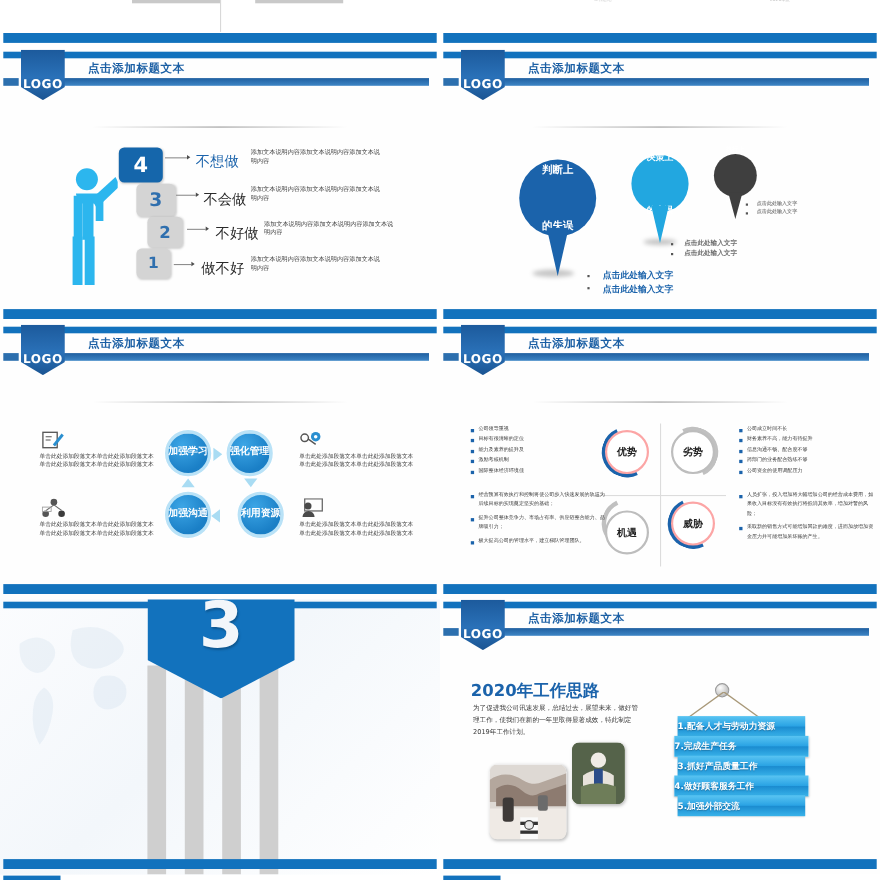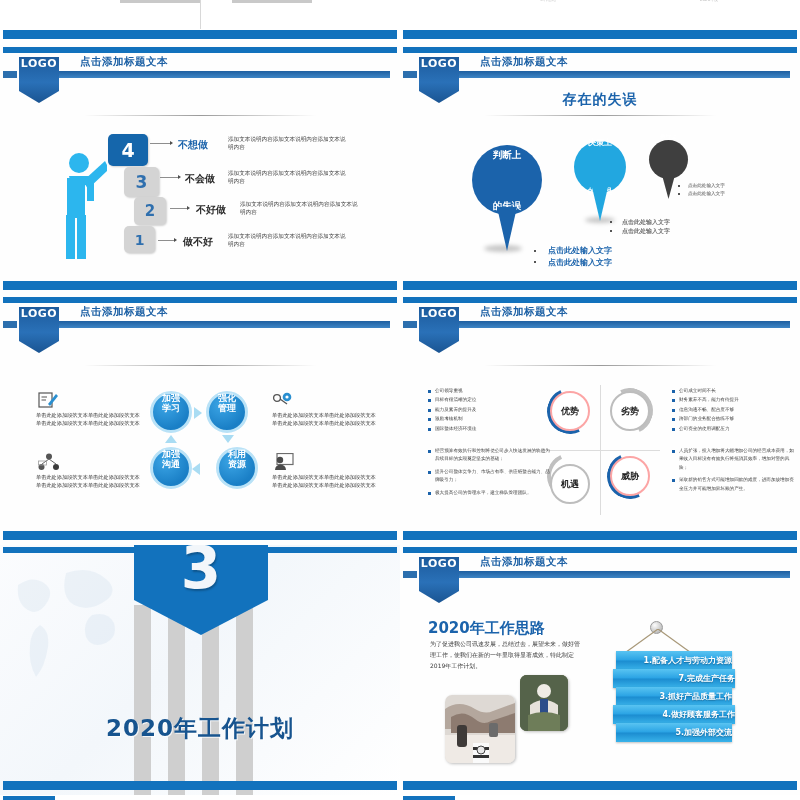--- a/index.html
+++ b/index.html
@@ -23,24 +23,24 @@
   .strip .ghosttxt { position:absolute; font-size:4px; color:#bdbdbd; white-space:nowrap; }
 
   
   .topline { position:absolute; left:3px; right:3px; top:2px; height:6px; background:#1272bd; }
   .botline { position:absolute; left:3px; right:3px; bottom:5px; height:9px; background:#1272bd; }
   .hdrbar  { position:absolute; left:57px; right:10px; top:26px; height:7px;
              background:linear-gradient(to bottom,#1f5fa0,#3e86c6); }
   .hdrtick { position:absolute; left:3px; top:26px; width:14px; height:7px; background:#2c6fae; }
 
   .logo-badge {
-    position:absolute; left:19px; top:12px; width:40px; height:46px;
+    position:absolute; left:19px; top:0; width:40px; height:46px;
     background:linear-gradient(to bottom,#1c5a9c 0%,#2a71b8 55%,#1a5492 100%);
     clip-path: polygon(0 0, 100% 0, 100% 74%, 50% 100%, 0 74%);
-    display:flex; align-items:flex-start; justify-content:center;
+    display:flex; align-items:flex-end; justify-content:center;
     padding-bottom:8px;
   }
   .logo-badge span { color:#fff; font-size:11px; font-weight:bold; letter-spacing:.5px; }
 
   .hdr-title {
     position:absolute; left:80px; top:10px; font-size:10.5px; font-weight:bold;
     color:#1b5fa4; letter-spacing:.5px;
   }
 
   .sec-title {
@@ -53,41 +53,41 @@
   }
 
   
   .s1-person { position:absolute; left:63px; top:100px; width:44px; height:114px; }
   .step {
     position:absolute; border-radius:5px; display:flex; align-items:center; justify-content:center;
     font-weight:bold; box-shadow:1px 1px 2px rgba(0,0,0,.18);
   }
   .step.g { background:#d4d4d4; color:#2f6fae; }
   .step.b { background:#1566ab; color:#fff; }
-  .s1-row-title { position:absolute; font-size:10px; font-weight:bold; }
+  .s1-row-title { position:absolute; font-size:13px; font-weight:normal; }
   .s1-row-body  { position:absolute; font-size:5.6px; color:#3a3a3a; line-height:1.5; width:118px; }
   .s1-dash { position:absolute; height:1px; background:#8e8e8e; }
   .s1-arrow { position:absolute; width:0;height:0;border-left:3px solid #4d4d4d;
               border-top:2px solid transparent;border-bottom:2px solid transparent; }
 
   
   .bubble { position:absolute; border-radius:50%; display:flex; flex-direction:column;
             align-items:center; justify-content:center; color:#fff; font-weight:bold;
             text-align:center; line-height:1.25;gap:39px; }
   .bubble::after{ content:""; position:absolute; left:50%; top:92%; transform:translateX(-50%);
             width:0;height:0;border-left:6px solid transparent;border-right:6px solid transparent; }
   .bub-shadow{ position:absolute; border-radius:50%; background:rgba(0,0,0,.22); filter:blur(2px);}
   .s2-bul { position:absolute; font-weight:bold; }
   .s2-bul div{ white-space:nowrap; }
   .s2-dot { position:absolute; width:2px;height:2px;background:#555; }
 
   
   .circ4 { position:absolute; width:42px; height:42px; border-radius:50%;
            background:radial-gradient(circle at 35% 30%,#3ca6e6,#1a7fc6 70%);
-           border:3px solid #b9e2f7; color:#fff; display:flex; flex-direction:column;
+           border:3px solid #b9e2f7; color:#fff; display:flex; flex-direction:row;
            align-items:center; font-size:9px; font-weight:bold; line-height:1.1;
            box-shadow:0 0 0 1px rgba(255,255,255,.6); }
   .s3-side { position:absolute; width:105px; font-size:5.2px; color:#3b3b3b; line-height:1.6; }
   .s3-ico  { position:absolute; width:22px; height:18px; }
   .s3-tri  { position:absolute; width:0;height:0; }
 
   
   .swot-ring { position:absolute; width:40px;height:40px;border-radius:50%;
                display:flex;align-items:center;justify-content:center;
                font-size:9px;font-weight:bold;color:#222; background:#fff; }
@@ -115,21 +115,21 @@
             text-shadow:1px 2px 2px rgba(0,0,0,.25); }
   .s5-title { position:absolute; left:0; right:0; top:168px; text-align:center;
               font-size:23px; font-weight:bold; color:#17548f; letter-spacing:1px;
               text-shadow:1px 1px 0 rgba(255,255,255,.8); }
   .s5-map { position:absolute; left:0; top:0; width:170px; height:200px; opacity:.22; }
 
   
   .s6-h { position:absolute; left:28px; top:74px; font-size:15px; font-weight:bold; color:#1b63ab; }
   .s6-p { position:absolute; left:30px; top:94px; width:150px; font-size:6px; color:#3a3a3a; line-height:1.8; }
   .s6-photo { position:absolute; border-radius:7px; overflow:hidden; box-shadow:1px 1px 3px rgba(0,0,0,.25); }
-  .banner-row { position:absolute; display:flex; align-items:center; justify-content:flex-end;
+  .banner-row { position:absolute; display:flex; align-items:center; justify-content:flex-start;
                 color:#fff; font-weight:bold; font-size:8px;
                 background:linear-gradient(to bottom,#59c4f2 0%,#2aa3e4 48%,#1b8cd0 52%,#39b3ea 100%);
                 box-shadow:0 1px 2px rgba(0,0,0,.25);
                 text-shadow:0 1px 1px rgba(0,0,0,.25); }
   .hook-dot { position:absolute; width:13px;height:13px;border-radius:50%;
               background:radial-gradient(circle at 35% 30%,#fdfdfd,#a8a8a8);
               border:1px solid #9a9a9a; }
 </style>
 </head>
 <body>
@@ -210,21 +210,20 @@
   <div class="slide" style="left:400px;top:45px;">
     <div class="slide-inner">
       <div class="topline"></div>
       <div class="hdrtick"></div>
       <div class="hdrbar"></div>
       <div class="logo-badge">
         <span>LOGO</span>
       </div>
       <div class="hdr-title">点击添加标题文本</div>
 
-      <div class="sec-title">存在的失误</div>
       <div class="sec-rule"></div>
 
       <div class="bub-shadow" style="left:84px;top:200px;width:38px;height:7px;"></div>
       <div class="bubble" style="left:72px;top:100px;width:70px;height:70px;background:#1b63ab;font-size:9.5px;">
         <div>判断上</div>
         <div>的失误</div>
       </div>
       <svg style="position:absolute;left:97px;top:162px;width:20px;height:44px;">
         <polygon points="0,0 20,0 10,44" fill="#1b63ab"></polygon>
       </svg>
@@ -422,21 +421,20 @@
         <div class="s5-pill" style="left:0;"></div>
         <div class="s5-pill" style="left:34px;"></div>
         <div class="s5-pill" style="left:68px;"></div>
         <div class="s5-pill" style="left:102px;"></div>
       </div>
 
       <div class="s5-shield">
         <div class="s5-num">3</div>
       </div>
 
-      <div class="s5-title">2020年工作计划</div>
 
       <div class="botline"></div>
     </div>
   </div>
 
   <div class="slide" style="left:400px;top:545px;">
     <div class="slide-inner">
       <div class="topline"></div>
       <div class="hdrtick"></div>
       <div class="hdrbar"></div>

